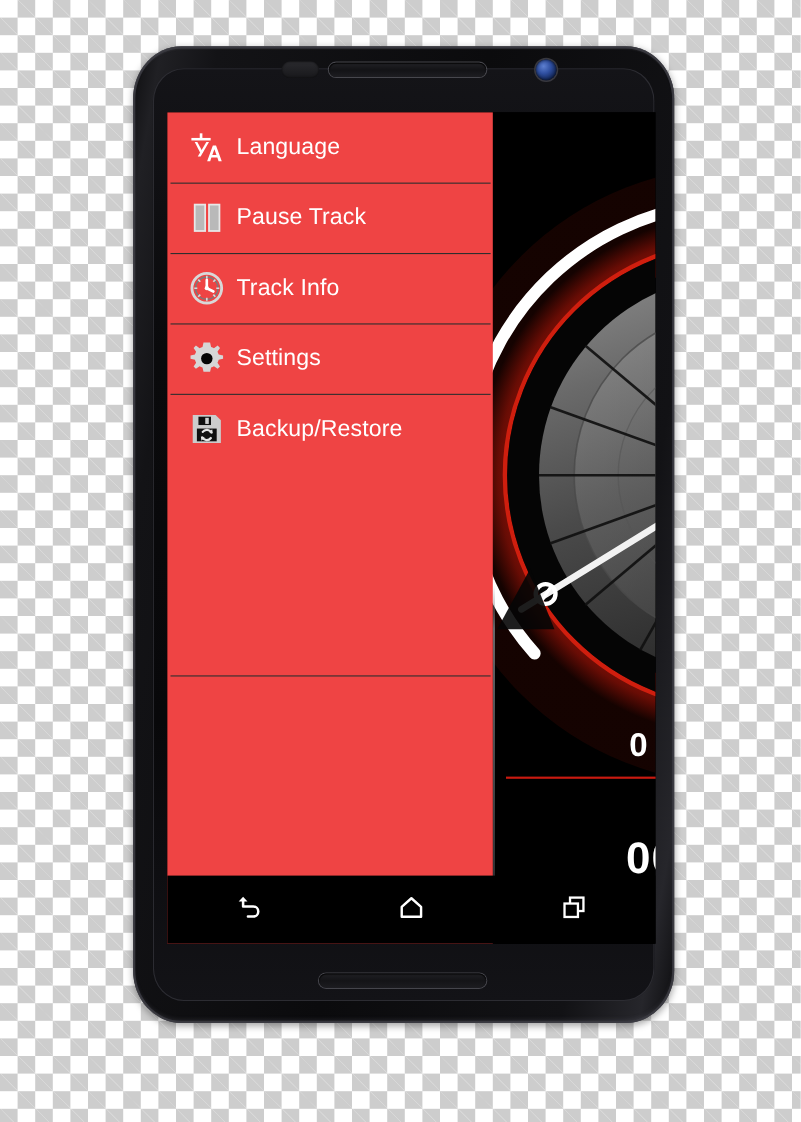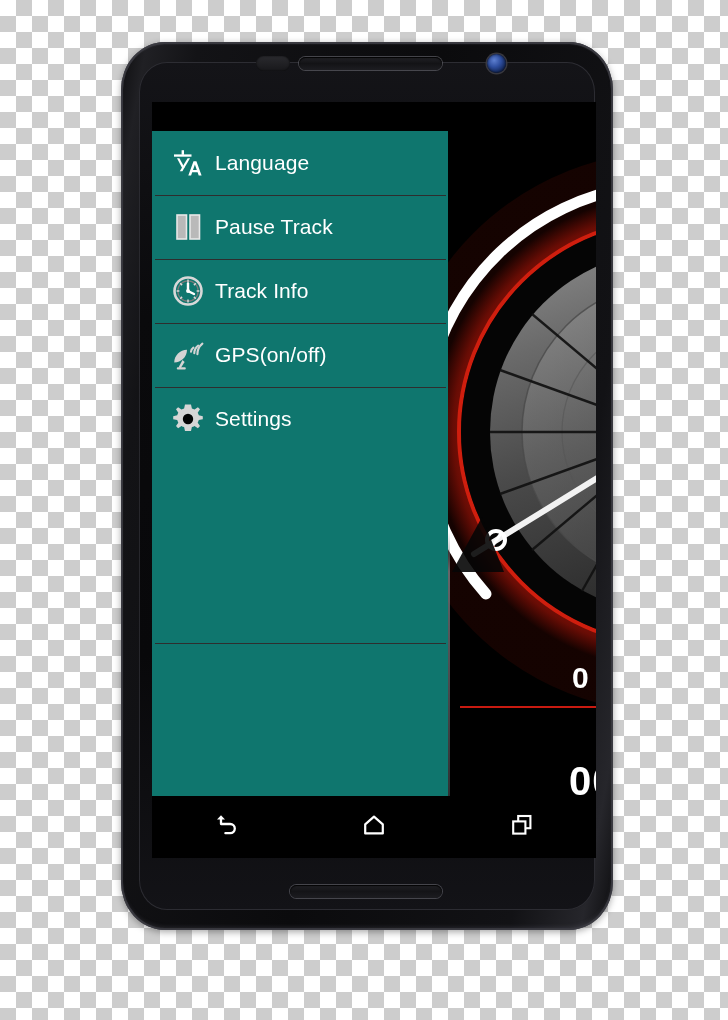--- a/index.html
+++ b/index.html
@@ -177,22 +177,21 @@
     background: linear-gradient(180deg, rgba(118,118,122,0.0) 0%, rgba(118,118,122,0.85) 12%, rgba(90,90,94,0.55) 78%, rgba(40,40,44,0.0) 100%);
   }
 
   
   #menu-panel {
     position: absolute;
     left: 0;
     top: 0;
     width: 296px;
     height: 852px;
-    background: #0f766e;
-    margin-top: 29px;
+    background: #ef4444;
   }
   .menu-item {
     position: relative;
     display: flex;
     align-items: center;
     height: 64px;
     padding-left: 9px;
     box-sizing: border-box;
   }
   .menu-item + .menu-item::before,
@@ -370,53 +369,53 @@
                   <line x1="11.1" y1="22.9" x2="9.2" y2="24.8"></line>
                 </g>
                 <line x1="17" y1="17" x2="17" y2="9.5" stroke="#ffffff" stroke-width="2.4" stroke-linecap="round"></line>
                 <line x1="17" y1="17" x2="23" y2="20" stroke="#ffffff" stroke-width="2.4" stroke-linecap="round"></line>
                 <circle cx="17" cy="17" r="1.9" fill="#ffffff"></circle>
               </svg>
             </span>
             <span class="mi-label">Track Info</span>
           </div>
 
-          <div class="menu-item">
-            <span class="mi-icon">
-              <svg width="34" height="34" viewBox="0 0 34 34">
-                <g fill="#d4d4d4">
-                  <path d="M3.2 24.6 C3.2 17.6 9.0 11.8 16.0 11.8 C16.0 18.8 10.2 24.6 3.2 24.6 Z"></path>
-                  <path d="M11.5 22.0 L13.6 24.1 L9.5 30.4 L7.6 29.2 Z"></path>
-                  <rect x="5.8" y="29.2" width="9.0" height="2.2" rx="1"></rect>
-                </g>
-                <g fill="none" stroke="#d4d4d4" stroke-width="2.1" stroke-linecap="round">
-                  <path d="M20.0 13.8 A 5.4 5.4 0 0 1 22.4 9.6"></path>
-                  <path d="M23.3 15.2 A 9.6 9.6 0 0 1 27.2 7.6"></path>
-                  <path d="M26.4 16.3 A 13.6 13.6 0 0 1 31.4 5.6"></path>
-                </g>
-              </svg>
-            </span>
-            <span class="mi-label">GPS(on/off)</span>
-          </div>
 
           <div class="menu-item">
             <span class="mi-icon">
               <svg width="34" height="34" viewBox="0 0 34 34">
                 <path fill="#d6d6d6" d="M17 2.4 l3.0 0 0.9 4.0 a10.8 10.8 0 0 1 2.6 1.1 l3.4 -2.3 2.1 2.1 -2.3 3.4
                   a10.8 10.8 0 0 1 1.1 2.6 l4.0 0.9 0 3.0 -4.0 0.9 a10.8 10.8 0 0 1 -1.1 2.6 l2.3 3.4 -2.1 2.1
                   -3.4 -2.3 a10.8 10.8 0 0 1 -2.6 1.1 l-0.9 4.0 -3.0 0 -3.0 0 -0.9 -4.0 a10.8 10.8 0 0 1 -2.6 -1.1
                   l-3.4 2.3 -2.1 -2.1 2.3 -3.4 a10.8 10.8 0 0 1 -1.1 -2.6 l-4.0 -0.9 0 -3.0 4.0 -0.9
                   a10.8 10.8 0 0 1 1.1 -2.6 l-2.3 -3.4 2.1 -2.1 3.4 2.3 a10.8 10.8 0 0 1 2.6 -1.1 l0.9 -4.0 3.0 0 z"></path>
                 <circle cx="17" cy="17" r="5.2" fill="#050505"></circle>
               </svg>
             </span>
             <span class="mi-label">Settings</span>
           </div>
 
 
+          <div class="menu-item">
+            <span class="mi-icon">
+              <svg width="34" height="34" viewBox="0 0 34 34">
+                <path fill="#cccccc" d="M4.2 4.2 L25.0 4.2 L29.8 9.0 L29.8 29.8 L4.2 29.8 Z"></path>
+                <rect x="9.4" y="5.8" width="11.4" height="7.6" fill="#101010"></rect>
+                <rect x="15.6" y="6.8" width="3.2" height="5.6" fill="#cfcfcf"></rect>
+                <rect x="8.0" y="16.6" width="18.0" height="11.6" fill="#101010"></rect>
+                <g fill="none" stroke="#e4e4e4" stroke-width="2.0" stroke-linecap="round">
+                  <path d="M21.1 20.2 A 4.6 4.6 0 0 0 13.3 19.6"></path>
+                  <path d="M12.9 24.6 A 4.6 4.6 0 0 0 20.7 25.2"></path>
+                </g>
+                <path fill="#e4e4e4" d="M21.9 17.2 l0.5 3.8 -3.6 -1.2 z"></path>
+                <path fill="#e4e4e4" d="M12.1 27.6 l-0.5 -3.8 3.6 1.2 z"></path>
+              </svg>
+            </span>
+            <span class="mi-label">Backup/Restore</span>
+          </div>
 
 
         </div>
       </div>
 
       <div id="navbar">
         <div class="nav-btn">
           <span>
             <svg width="28" height="28" viewBox="0 0 28 28">
               <path d="M9.0 7.5 L9.0 13.0 L18.2 13.0 A4.6 4.6 0 0 1 18.2 22.2 L13.4 22.2" fill="none" stroke="#ffffff" stroke-width="2.3" stroke-linecap="round" stroke-linejoin="round"></path>

